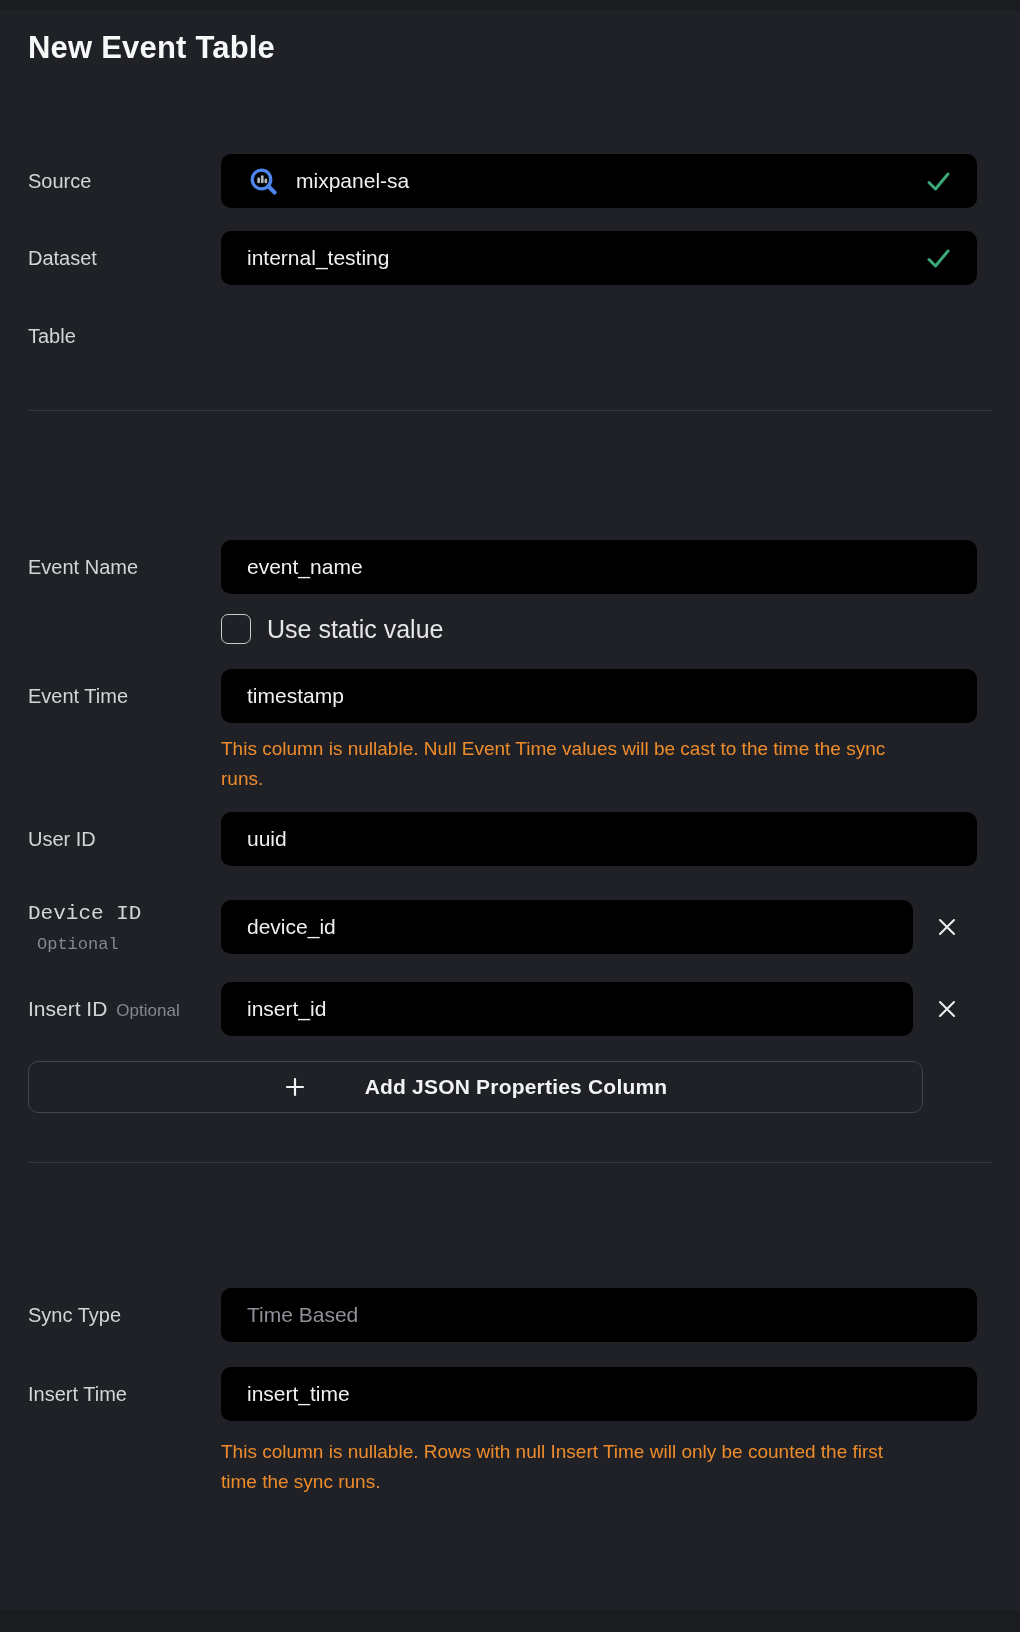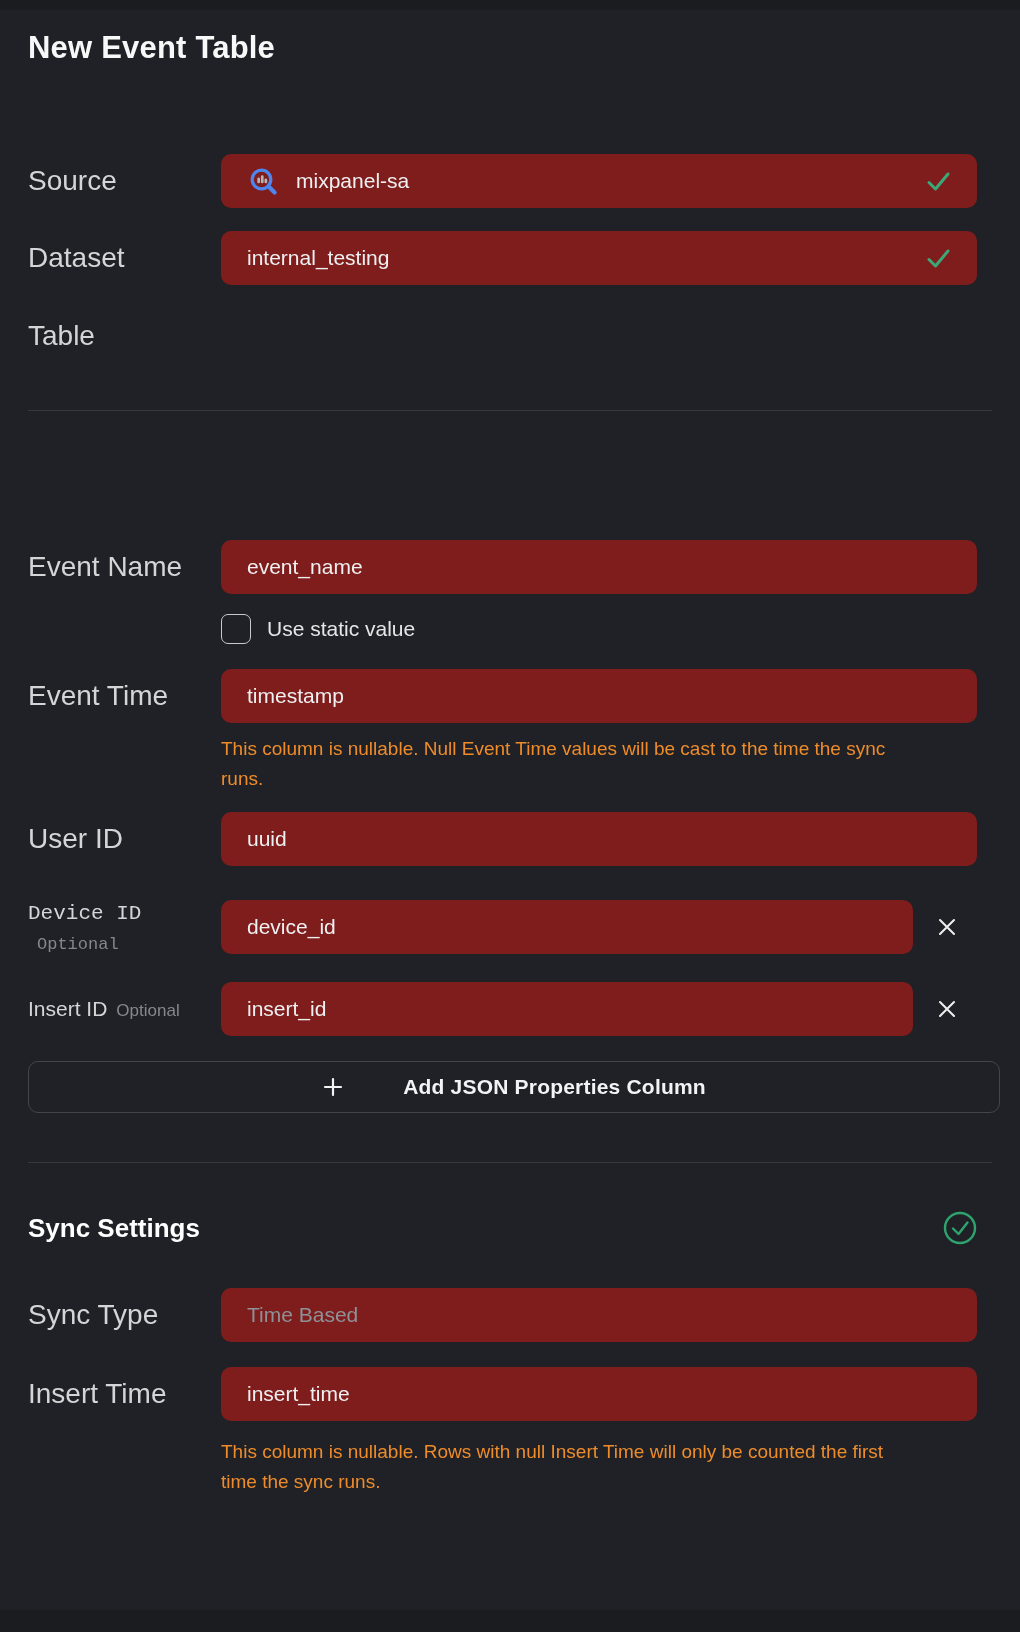--- a/index.html
+++ b/index.html
@@ -16,25 +16,25 @@
   .bottom-strip{position:absolute;left:0;top:1610px;width:100%;height:22px;background:#1a1c20;}
 
   .page-title{
     position:absolute;left:28px;top:30px;
     font-size:31px;font-weight:700;color:#f7f8f8;letter-spacing:.2px;
   }
 
   .row{position:absolute;left:0;width:1020px;height:54px;}
   .row-label{
     position:absolute;left:28px;top:0;height:54px;line-height:54px;
-    font-size:28px;color:#d3d5d7;
+    font-size:20px;color:#d3d5d7;
   }
   .field{
     position:absolute;left:221px;top:0;height:54px;width:756px;
-    background:#7f1d1d;border-radius:10px;
+    background:#000000;border-radius:10px;
     display:flex;align-items:center;
     padding:0 26px;box-sizing:border-box;
   }
   .field.narrow{width:692px;}
   .value{font-size:21px;color:#eff0f1;white-space:nowrap;}
   .value.muted{color:#8e9197;}
   .field-check{margin-left:auto;flex:0 0 auto;display:flex;align-items:center;}
   .src-icon{flex:0 0 auto;margin-right:17px;display:flex;align-items:center;}
 
   .remove-btn{
@@ -50,40 +50,40 @@
     font-size:26px;font-weight:700;color:#ffffff;line-height:36px;
   }
   .section-status{position:absolute;right:0;top:1px;}
 
   .checkbox-row{position:absolute;left:221px;height:32px;display:flex;align-items:center;}
   .checkbox{
     width:30px;height:30px;box-sizing:border-box;
     border:1.5px solid #c7c9cc;border-radius:7px;background:transparent;
     cursor:pointer;flex:0 0 auto;
   }
-  .checkbox-label{margin-left:16px;font-size:21px;color:#e5e6e8;}
+  .checkbox-label{margin-left:16px;font-size:25px;color:#e5e6e8;}
 
   .warning{
     position:absolute;left:221px;width:702px;
     font-size:19px;line-height:30px;color:#ee8c2b;
   }
 
   .label-stack{position:absolute;left:28px;top:2px;font-family:Liberation Mono, monospace;}
   .label-stack .main{font-size:21px;color:#d3d5d7;line-height:24px;}
   .label-stack .optional{font-size:17px;color:#84878d;margin-top:9px;padding-left:9px;}
 
   .label-inline{
     position:absolute;left:28px;top:0;height:54px;
     display:flex;align-items:center;
   }
   .label-inline .main{font-size:21px;color:#d3d5d7;}
   .label-inline .optional{font-size:17px;color:#84878d;margin-left:9px;position:relative;top:2px;}
 
   .add-btn{
-    position:absolute;left:28px;top:1061px;width:972px;height:52px;
+    position:absolute;left:28px;top:1061px;width:895px;height:52px;
     box-sizing:border-box;background:transparent;
     border:1px solid #43454b;border-radius:10px;
     display:flex;align-items:center;justify-content:center;
     color:#f2f3f4;font-family:"Liberation Sans", sans-serif;
     font-size:21px;font-weight:700;cursor:pointer;letter-spacing:.2px;gap:46px;
   }
   .add-btn .plus{margin-right:13px;display:flex;align-items:center;}
 </style>
 </head>
 <body>
@@ -199,29 +199,20 @@
     <span class="plus">
       <svg width="22" height="22" viewBox="0 0 22 22" fill="none">
         <path d="M11 3 L11 19 M3 11 L19 11" stroke="#f2f3f4" stroke-width="2.2" stroke-linecap="round"></path>
       </svg>
     </span>
     <span>Add JSON Properties Column</span>
   </button>
 
   <div class="divider" style="top:1162px"></div>
 
-  <div class="section-heading" style="top:1210px">
-    <span class="heading-text">Sync Settings</span>
-    <span class="section-status">
-      <svg width="34" height="34" viewBox="0 0 34 34" fill="none">
-        <circle cx="17" cy="17" r="15" stroke="#2ea36e" stroke-width="2.4"></circle>
-        <path d="M10 17.5 L15.5 23 L24.5 11.5" stroke="#2ea36e" stroke-width="2.4" stroke-linecap="round" stroke-linejoin="round"></path>
-      </svg>
-    </span>
-  </div>
 
   <div class="row" style="top:1288px">
     <div class="row-label">Sync Type</div>
     <div class="field" aria-disabled="true">
       <span class="value muted">Time Based</span>
     </div>
   </div>
 
   <div class="row" style="top:1367px">
     <div class="row-label">Insert Time</div>

